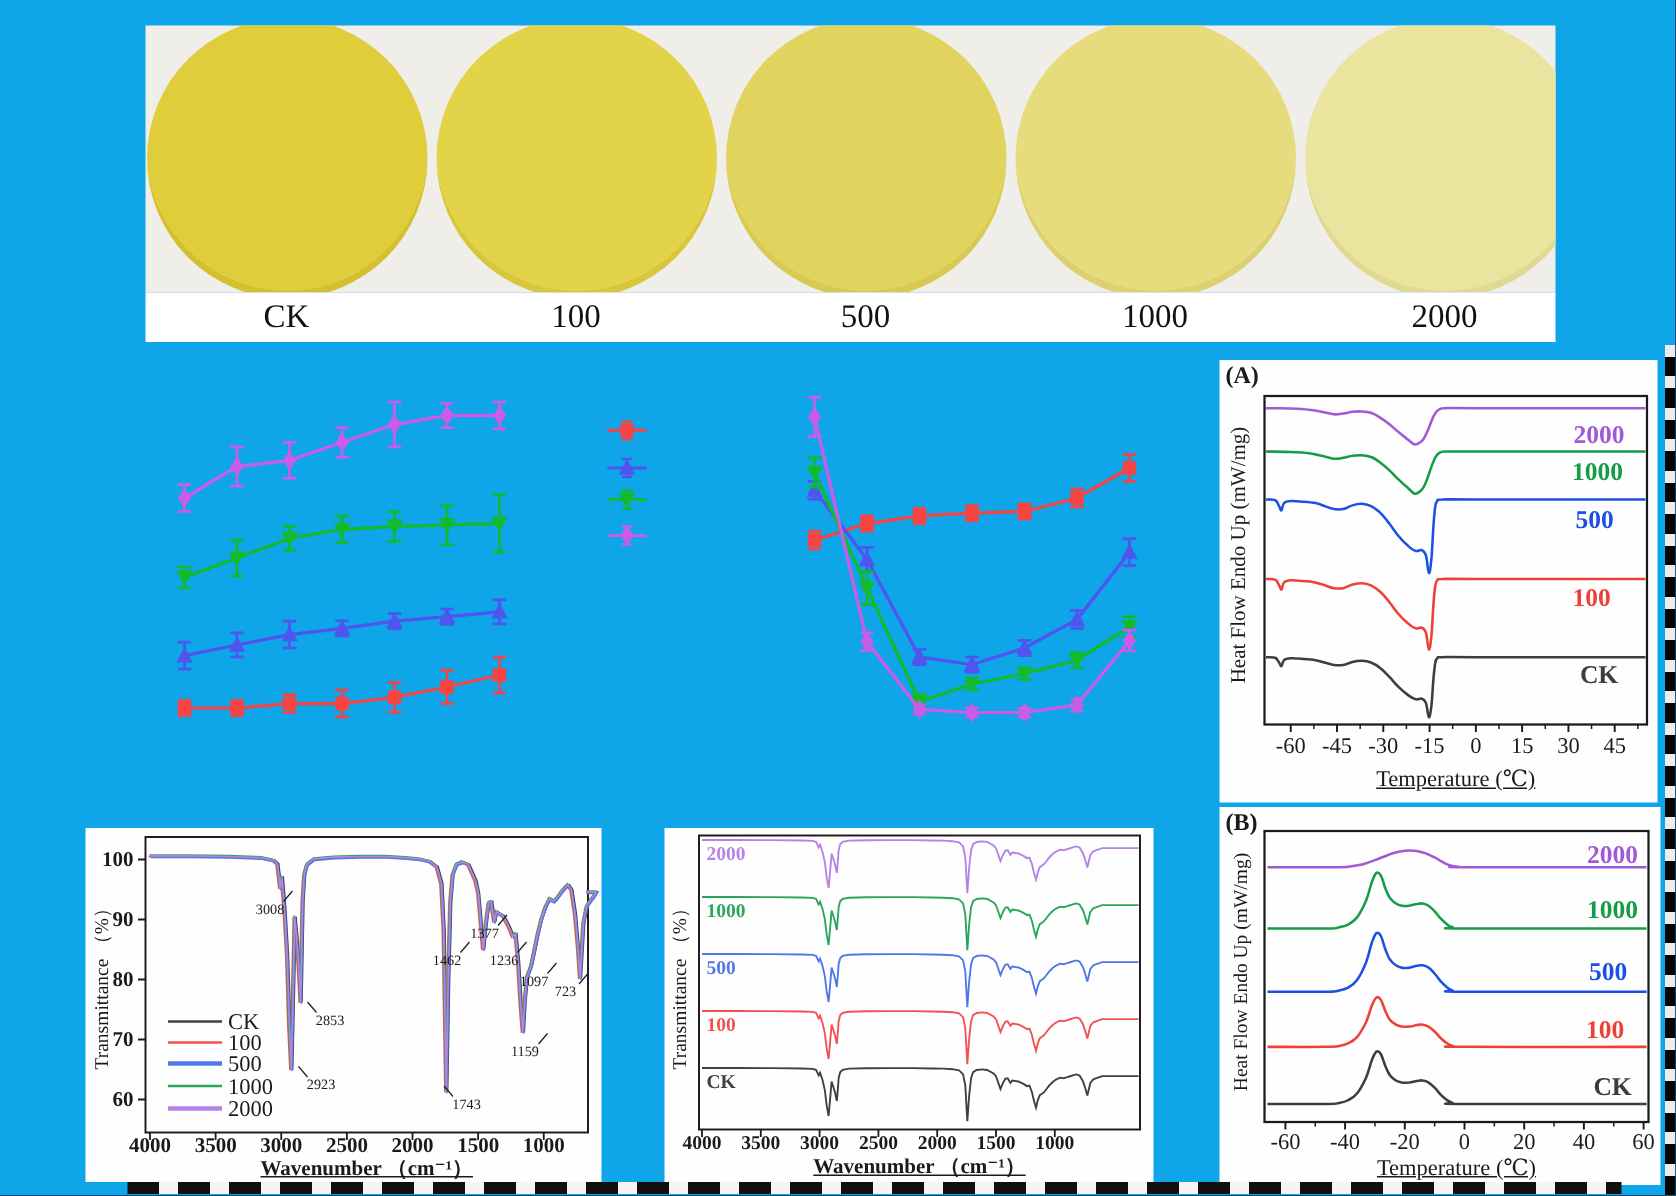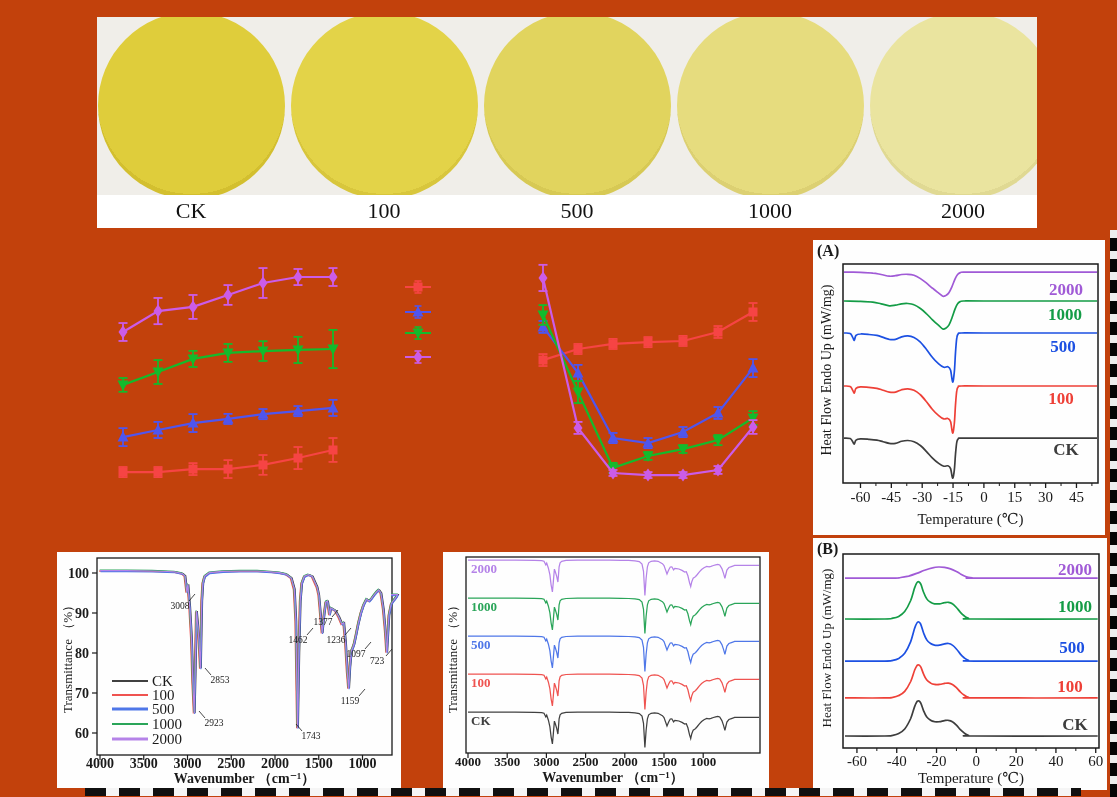--- a/index.html
+++ b/index.html
@@ -1,26 +1,26 @@
 <!DOCTYPE html>
 <html><head>
 <meta charset="utf-8">
 <style>
   html,body{margin:0;padding:0;background:#000;}
-  .stage{position:relative;width:1117px;height:797px;background:#c2410c;overflow:hidden;
+  .stage{position:relative;width:1117px;height:797px;background:#0ea5e9;overflow:hidden;
          font-family:"Liberation Serif","DejaVu Serif",serif;}
   .panel{position:absolute;background:#fefefe;}
   .photo-strip{position:absolute;left:97px;top:17px;width:940px;height:211px;}
   .photo-area{position:relative;width:940px;height:178px;background:#f0eee9;overflow:hidden;}
   .dish{position:absolute;top:-5px;width:187px;height:187px;border-radius:50%;}
   .photo-labels{position:relative;width:940px;height:33px;background:#ffffff;}
   .photo-labels span{position:absolute;top:3px;transform:translateX(-50%);font-size:22px;color:#111;}
   .panel-letter{position:absolute;left:4px;top:2px;font-size:16px;font-weight:bold;color:#1a1a1a;z-index:3;}
   .ytitle{position:absolute;transform:rotate(-90deg);text-align:center;color:#1a1a1a;white-space:nowrap;}
-  .xtitle{position:absolute;text-align:center;color:#1a1a1a;}
+  .xtitle{position:absolute;text-align:center;color:#1a1a1a;text-decoration:underline;}
   svg{position:absolute;left:0;top:0;}
   .mid-svg{position:absolute;}
   .bottom-dashes{position:absolute;left:85px;top:788px;width:996px;height:8px;
     background:repeating-linear-gradient(90deg,#101010 0 21px,#f5f5f5 21px 34px);}
   .right-dashes{position:absolute;left:1110px;top:230px;width:7px;height:567px;
     background:repeating-linear-gradient(180deg,#ededed 0 8px,#050505 8px 21px);}
 </style>
 </head>
 <body>
 

